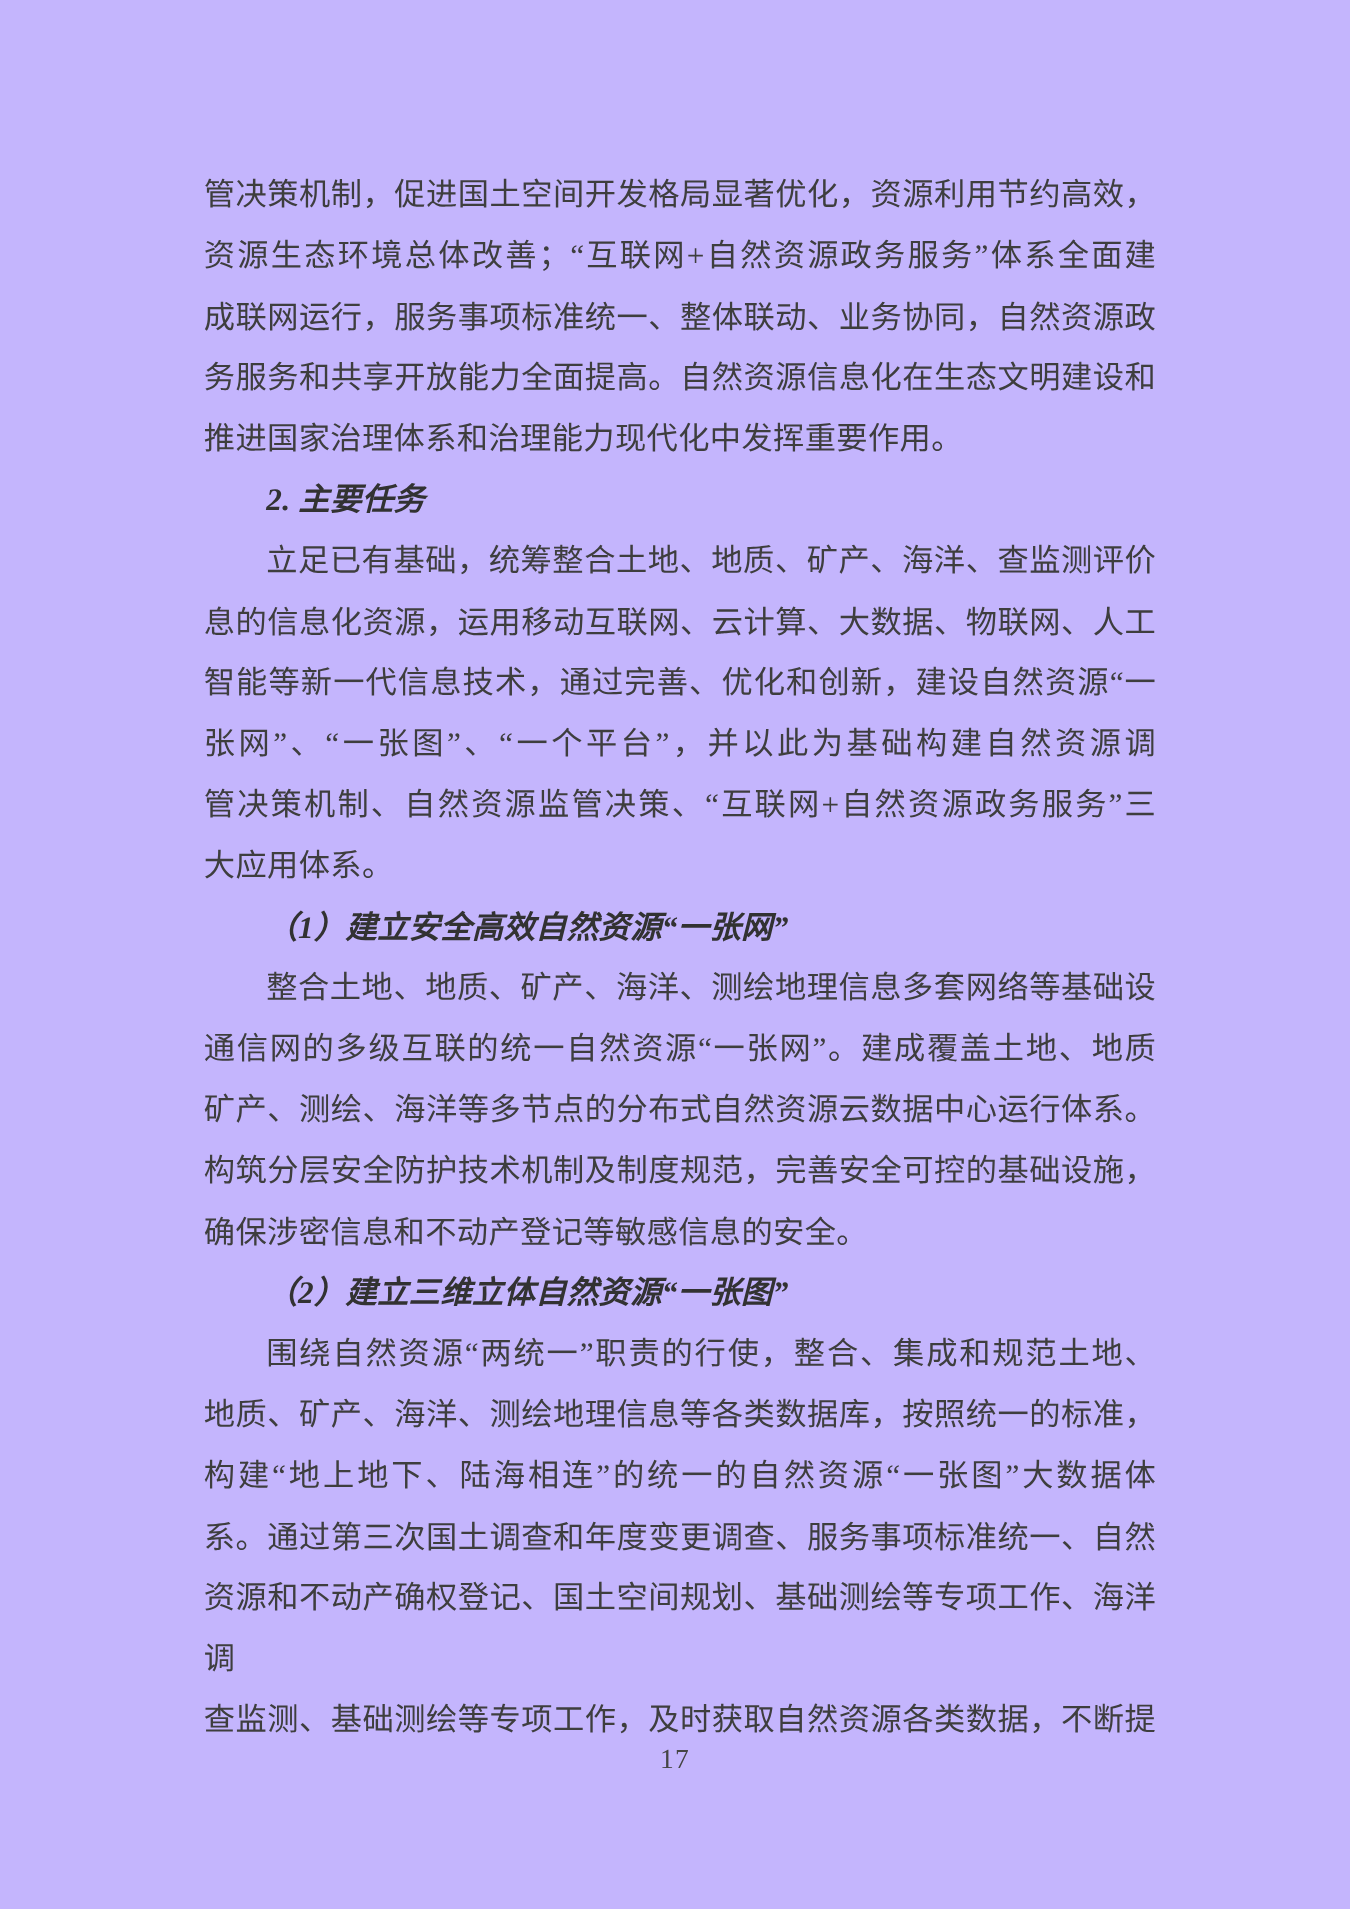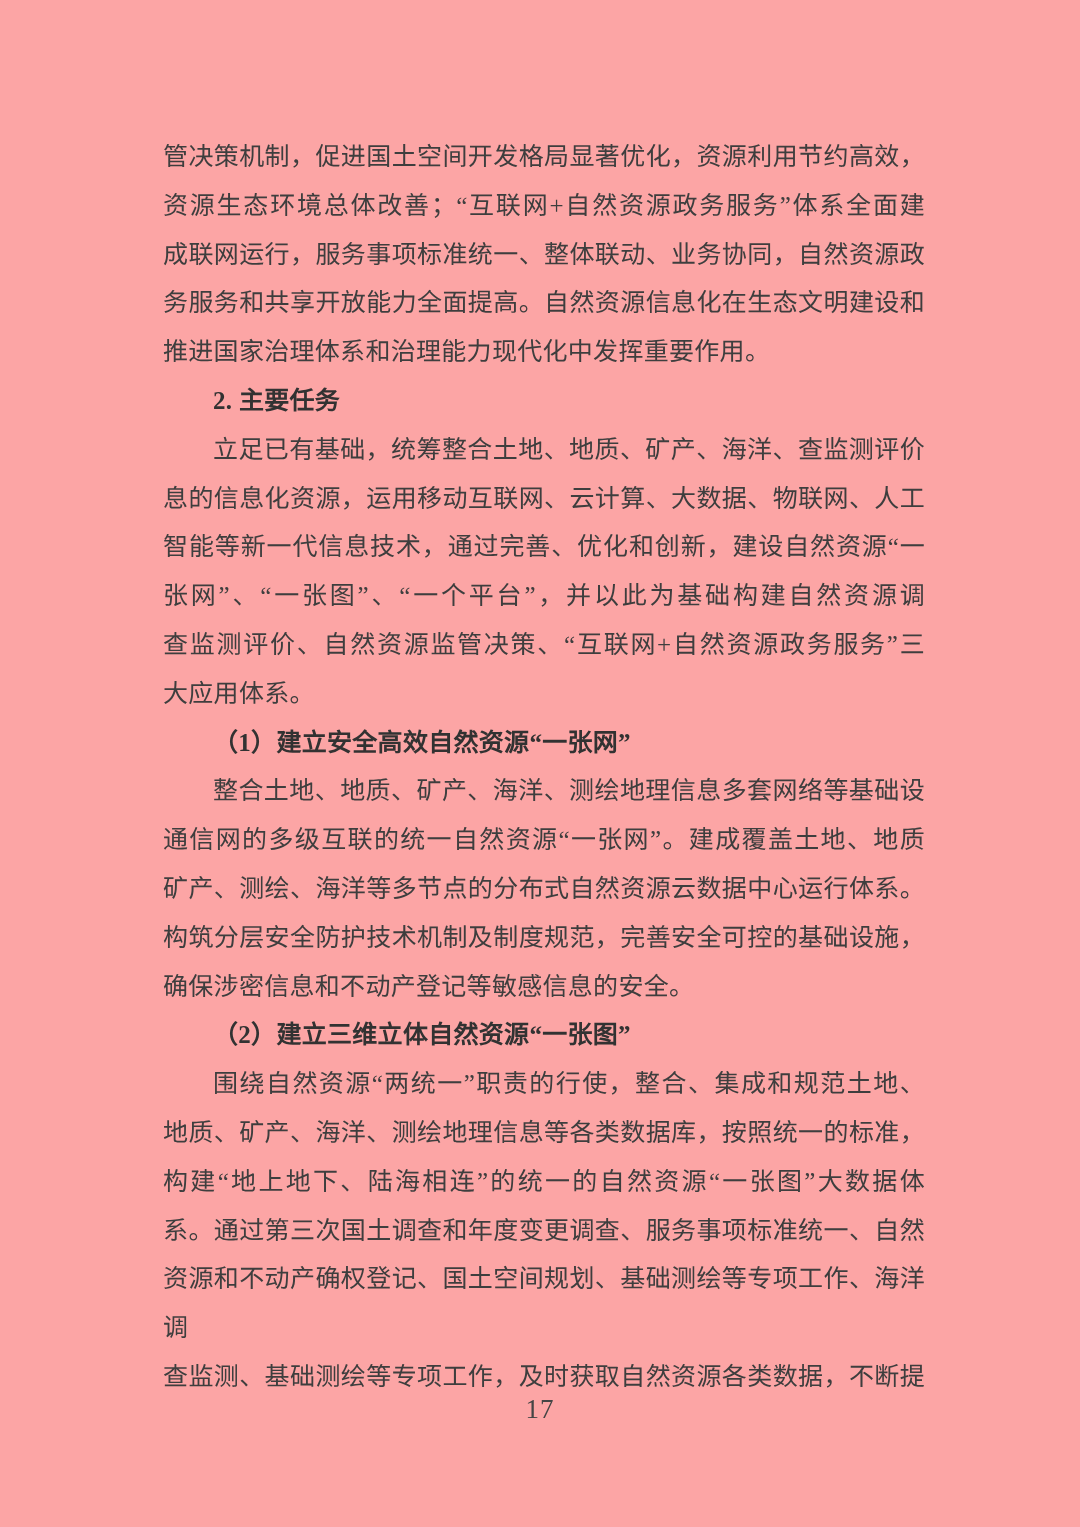--- a/index.html
+++ b/index.html
@@ -6,21 +6,21 @@
 
   html, body {
     background: #ffffff;
     font-family: "Liberation Serif", "DejaVu Serif", serif;
   }
 
   .page {
     position: relative;
     width: 1080px;
     height: 1527px;
-    background: #fca5a5;
+    background: #c4b5fd;
     overflow: hidden;
   }
 
   .content {
     padding: 133px 155px 0 163px;
   }
 
   .line {
     font-size: 25px;
     line-height: 48.8px;
@@ -42,29 +42,30 @@
   .line.indent {
     text-indent: 2em;
   }
 
   .line.heading {
     font-weight: 700;
     color: #323232;
     text-indent: 2em;
     text-align: left;
     text-align-last: left;
+    font-style: italic;
   }
 
   .page-number {
     position: absolute;
     top: 1394px;
     left: 0;
     right: 0;
     text-align: center;
-    font-size: 27px;
+    font-size: 22px;
     color: #454545;
     letter-spacing: 1px;
   }
 </style>
 </head>
 <body>
 
 <div class="page">
   <main class="content">
 
@@ -73,21 +74,21 @@
     <p class="line">成联网运行，服务事项标准统一、整体联动、业务协同，自然资源政</p>
     <p class="line">务服务和共享开放能力全面提高。自然资源信息化在生态文明建设和</p>
     <p class="line endline">推进国家治理体系和治理能力现代化中发挥重要作用。</p>
 
     <h2 class="line heading">2. 主要任务</h2>
 
     <p class="line indent">立足已有基础，统筹整合土地、地质、矿产、海洋、查监测评价</p>
     <p class="line">息的信息化资源，运用移动互联网、云计算、大数据、物联网、人工</p>
     <p class="line">智能等新一代信息技术，通过完善、优化和创新，建设自然资源“一</p>
     <p class="line">张网”、“一张图”、“一个平台”，并以此为基础构建自然资源调</p>
-    <p class="line">查监测评价、自然资源监管决策、“互联网+自然资源政务服务”三</p>
+    <p class="line">管决策机制、自然资源监管决策、“互联网+自然资源政务服务”三</p>
     <p class="line endline">大应用体系。</p>
 
     <h3 class="line heading">（1）建立安全高效自然资源“一张网”</h3>
 
     <p class="line indent">整合土地、地质、矿产、海洋、测绘地理信息多套网络等基础设</p>
     <p class="line">通信网的多级互联的统一自然资源“一张网”。建成覆盖土地、地质</p>
     <p class="line">矿产、测绘、海洋等多节点的分布式自然资源云数据中心运行体系。</p>
     <p class="line">构筑分层安全防护技术机制及制度规范，完善安全可控的基础设施，</p>
     <p class="line endline">确保涉密信息和不动产登记等敏感信息的安全。</p>
 

